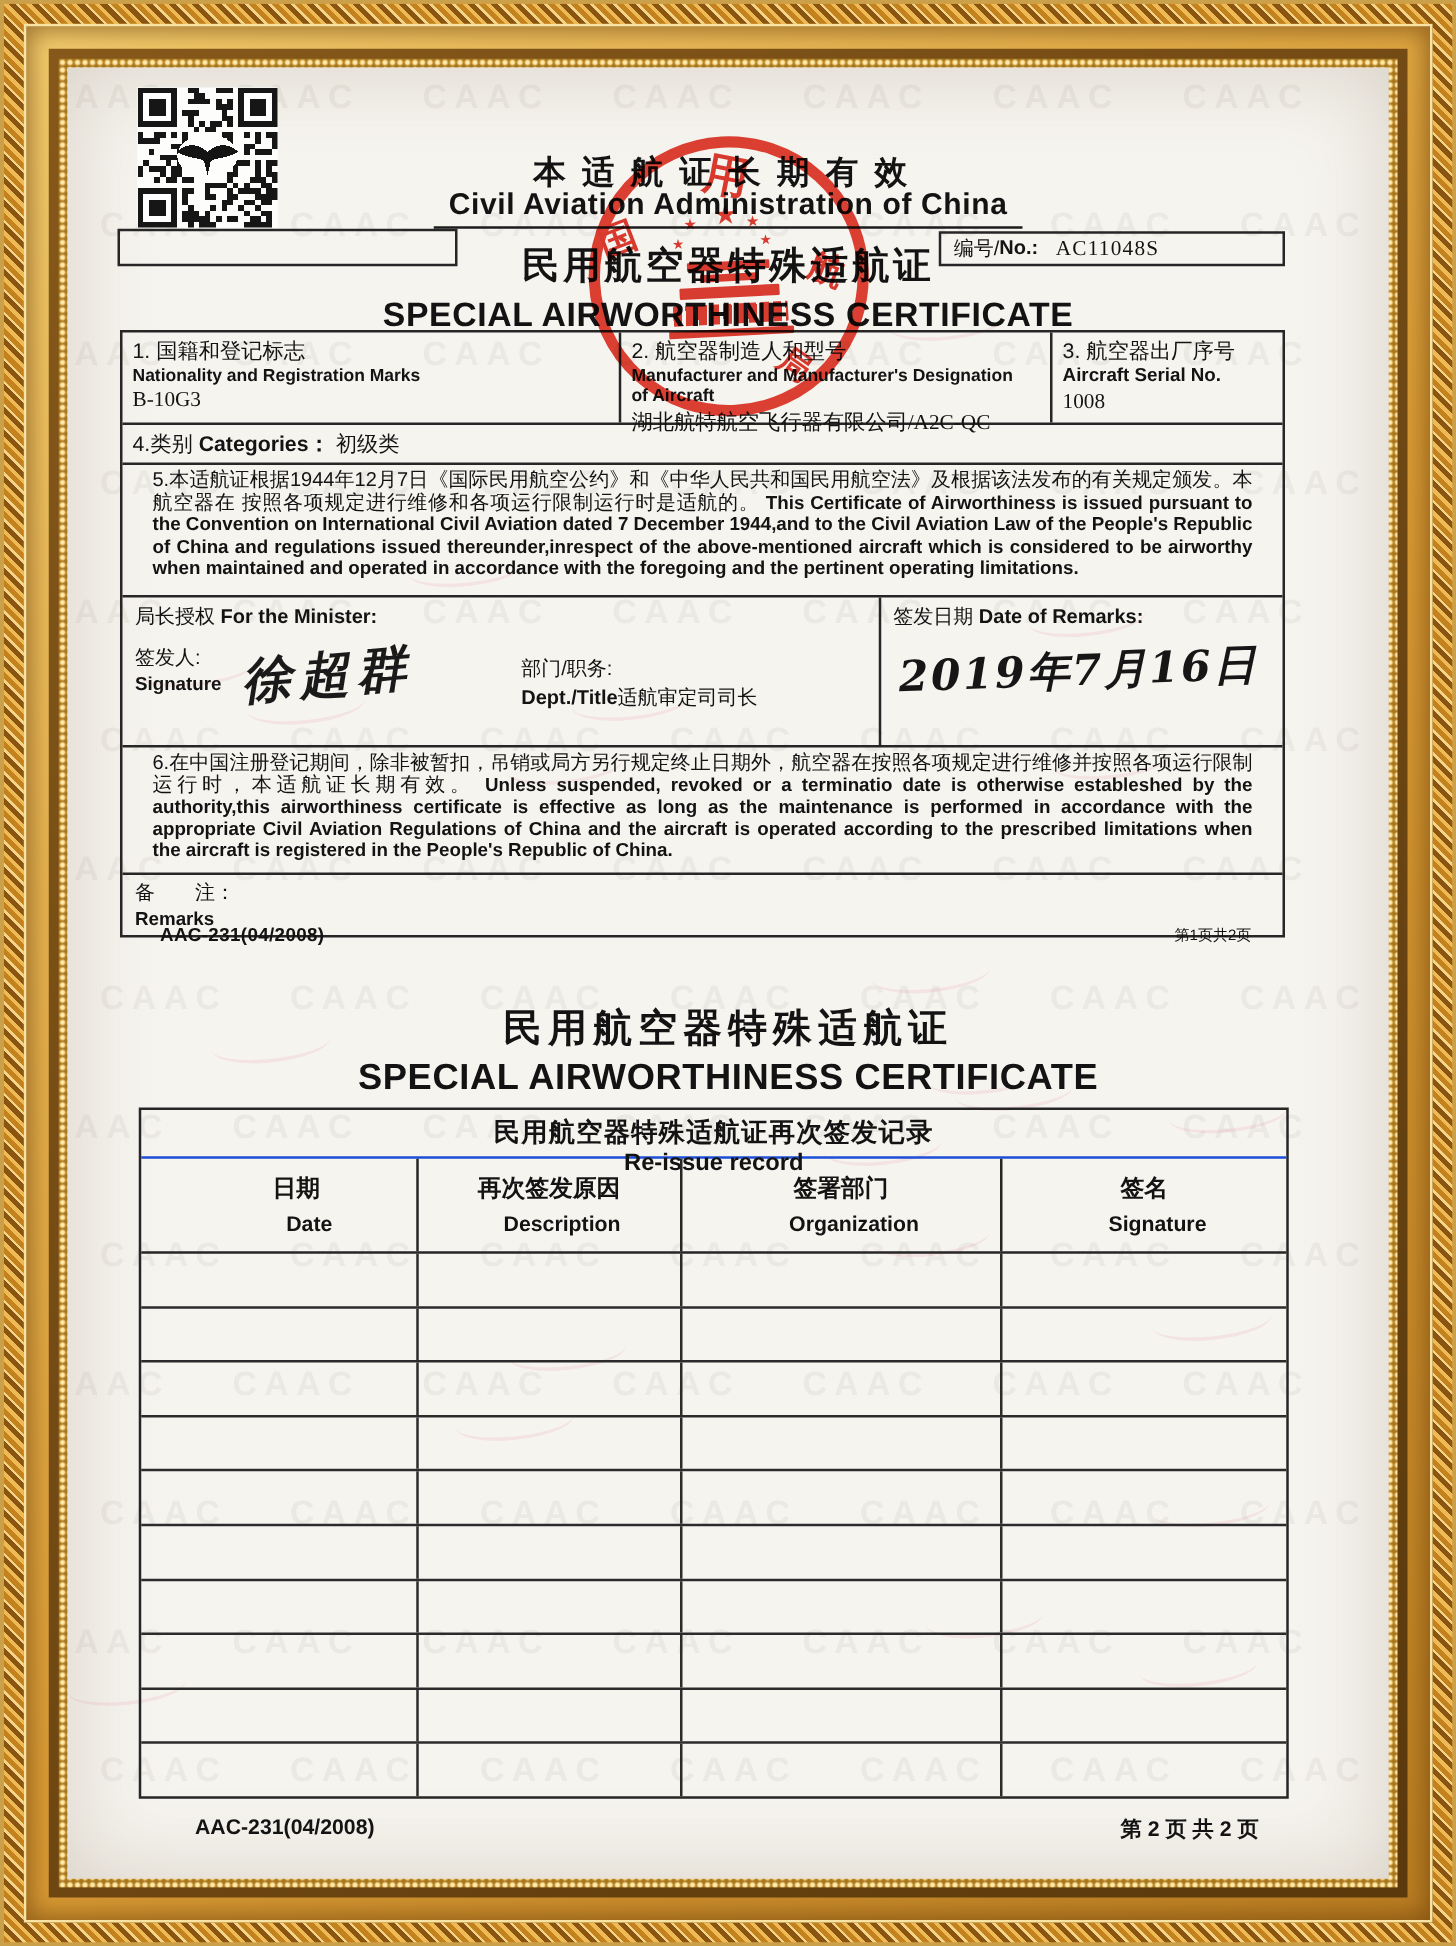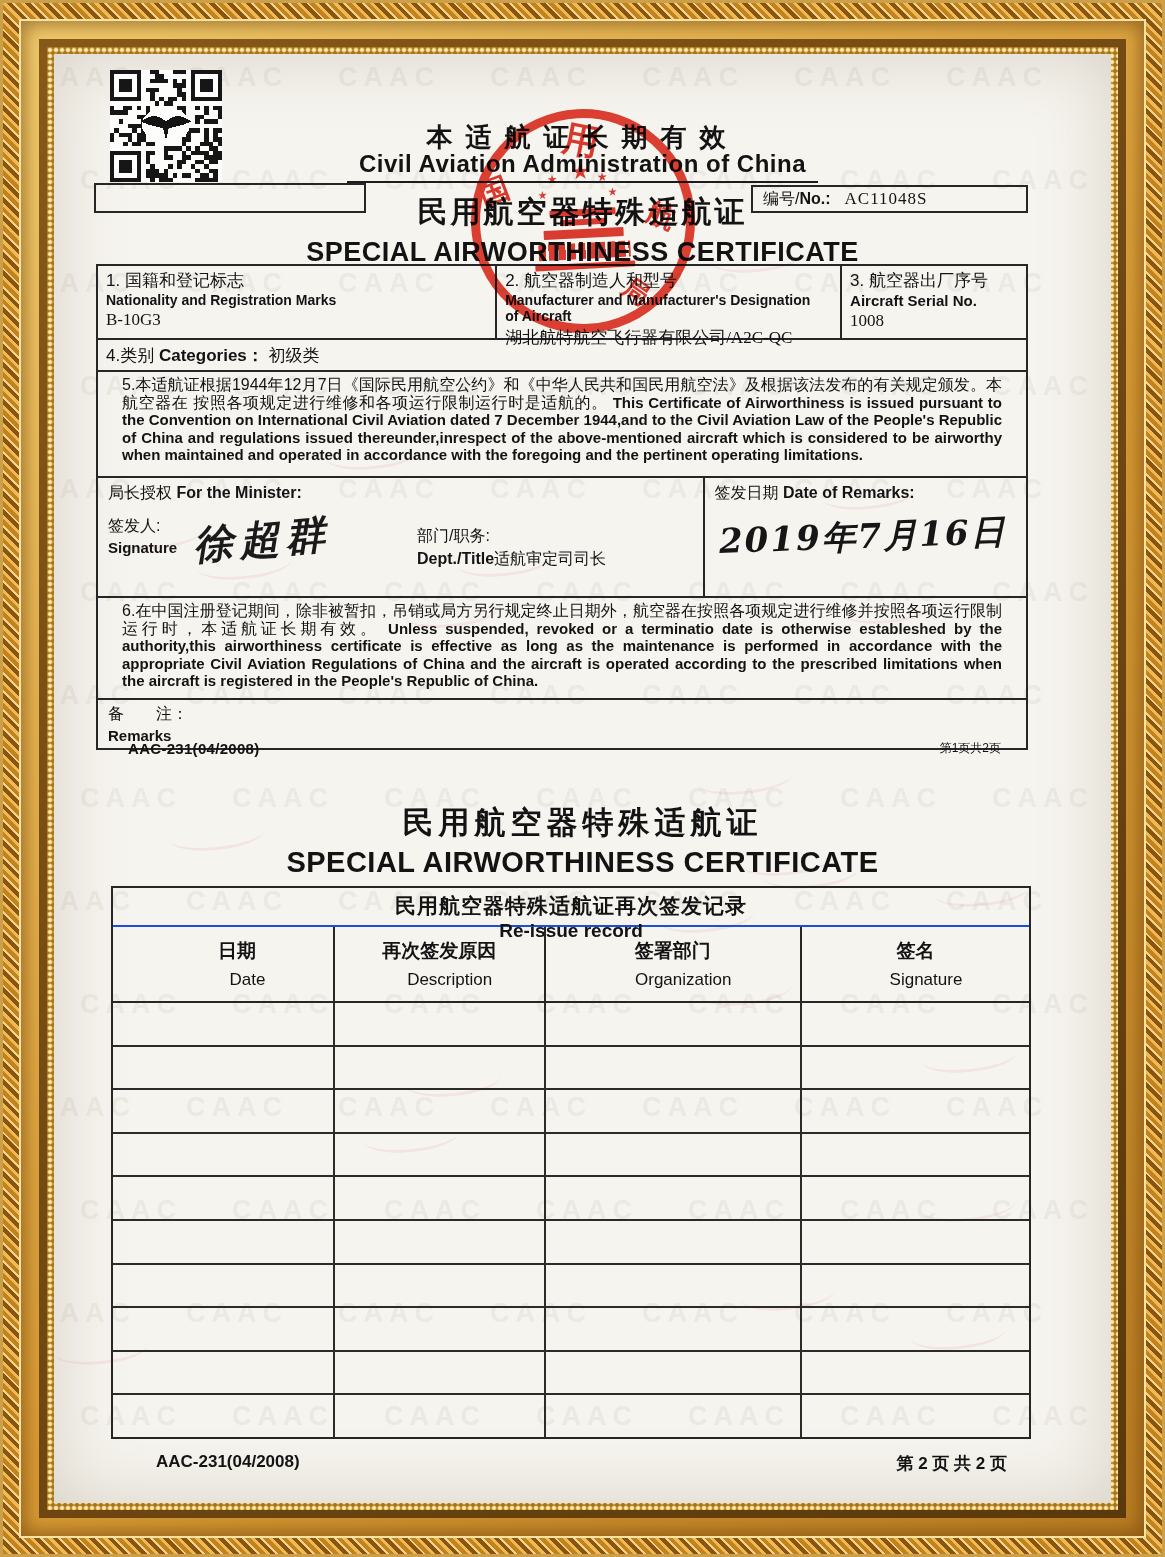--- a/index.html
+++ b/index.html
@@ -120,21 +120,21 @@
   .t2 { left:57px; top:832px; width:920px; height:553px; border:2px solid #262626; z-index:1;
         display:flex; flex-direction:column; }
   .t2-head { height:39px; border-bottom:2px solid #1d4ed8; text-align:center; padding-top:4px; }
   .t2-head .l1 { font-size:21px; font-weight:600; letter-spacing:1px; }
   .t2-head .l2 { font-size:19px; font-weight:bold; }
   .t2-cols { display:flex; height:76px; border-bottom:2px solid #262626; }
   .t2-col { border-left:2px solid #262626; display:flex; flex-direction:column;
             align-items:center; justify-content:center; gap:6px; }
   .t2-col:first-child { border-left:none;padding-left:28px; }
   .t2-col .cn { font-size:19px; font-weight:600; }
-  .t2-col .en { font-size:17px; font-weight:normal;margin-left:21px; }
+  .t2-col .en { font-size:17px; font-weight:bold;margin-left:21px; }
   .t2-body { flex:1; display:flex; flex-direction:column; }
   .t2-row { flex:1; display:flex; border-top:2px solid #2b2b2b; }
   .t2-row:first-child { border-top:none; }
   .t2-cell { border-left:2px solid #2b2b2b; }
   .t2-cell:first-child { border-left:none; }
   .w1 { width:24%; } .w2 { width:23%; } .w3 { width:28%; } .w4 { width:25%; }
 
   .foot2 { top:1398px; left:102px; right:104px; display:flex; justify-content:space-between;
            font-size:17px; font-weight:bold; z-index:1; }
 

